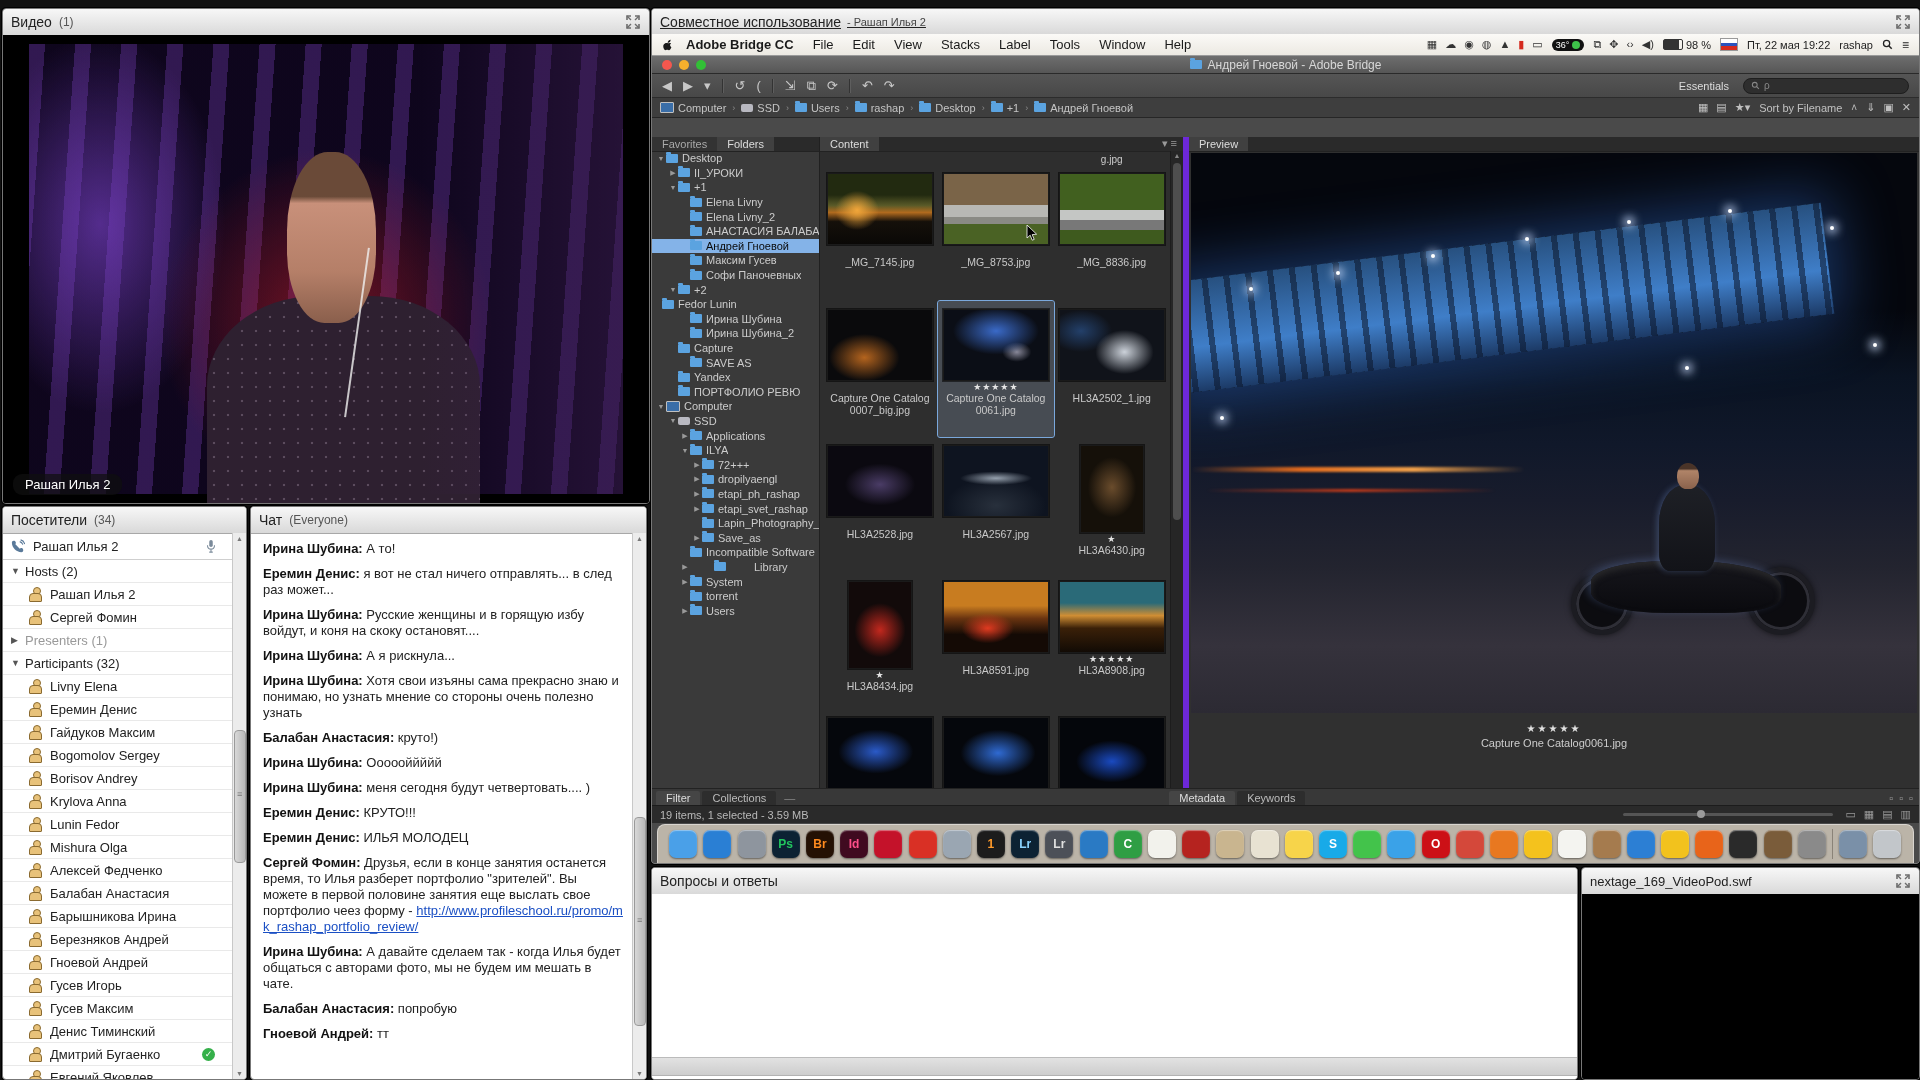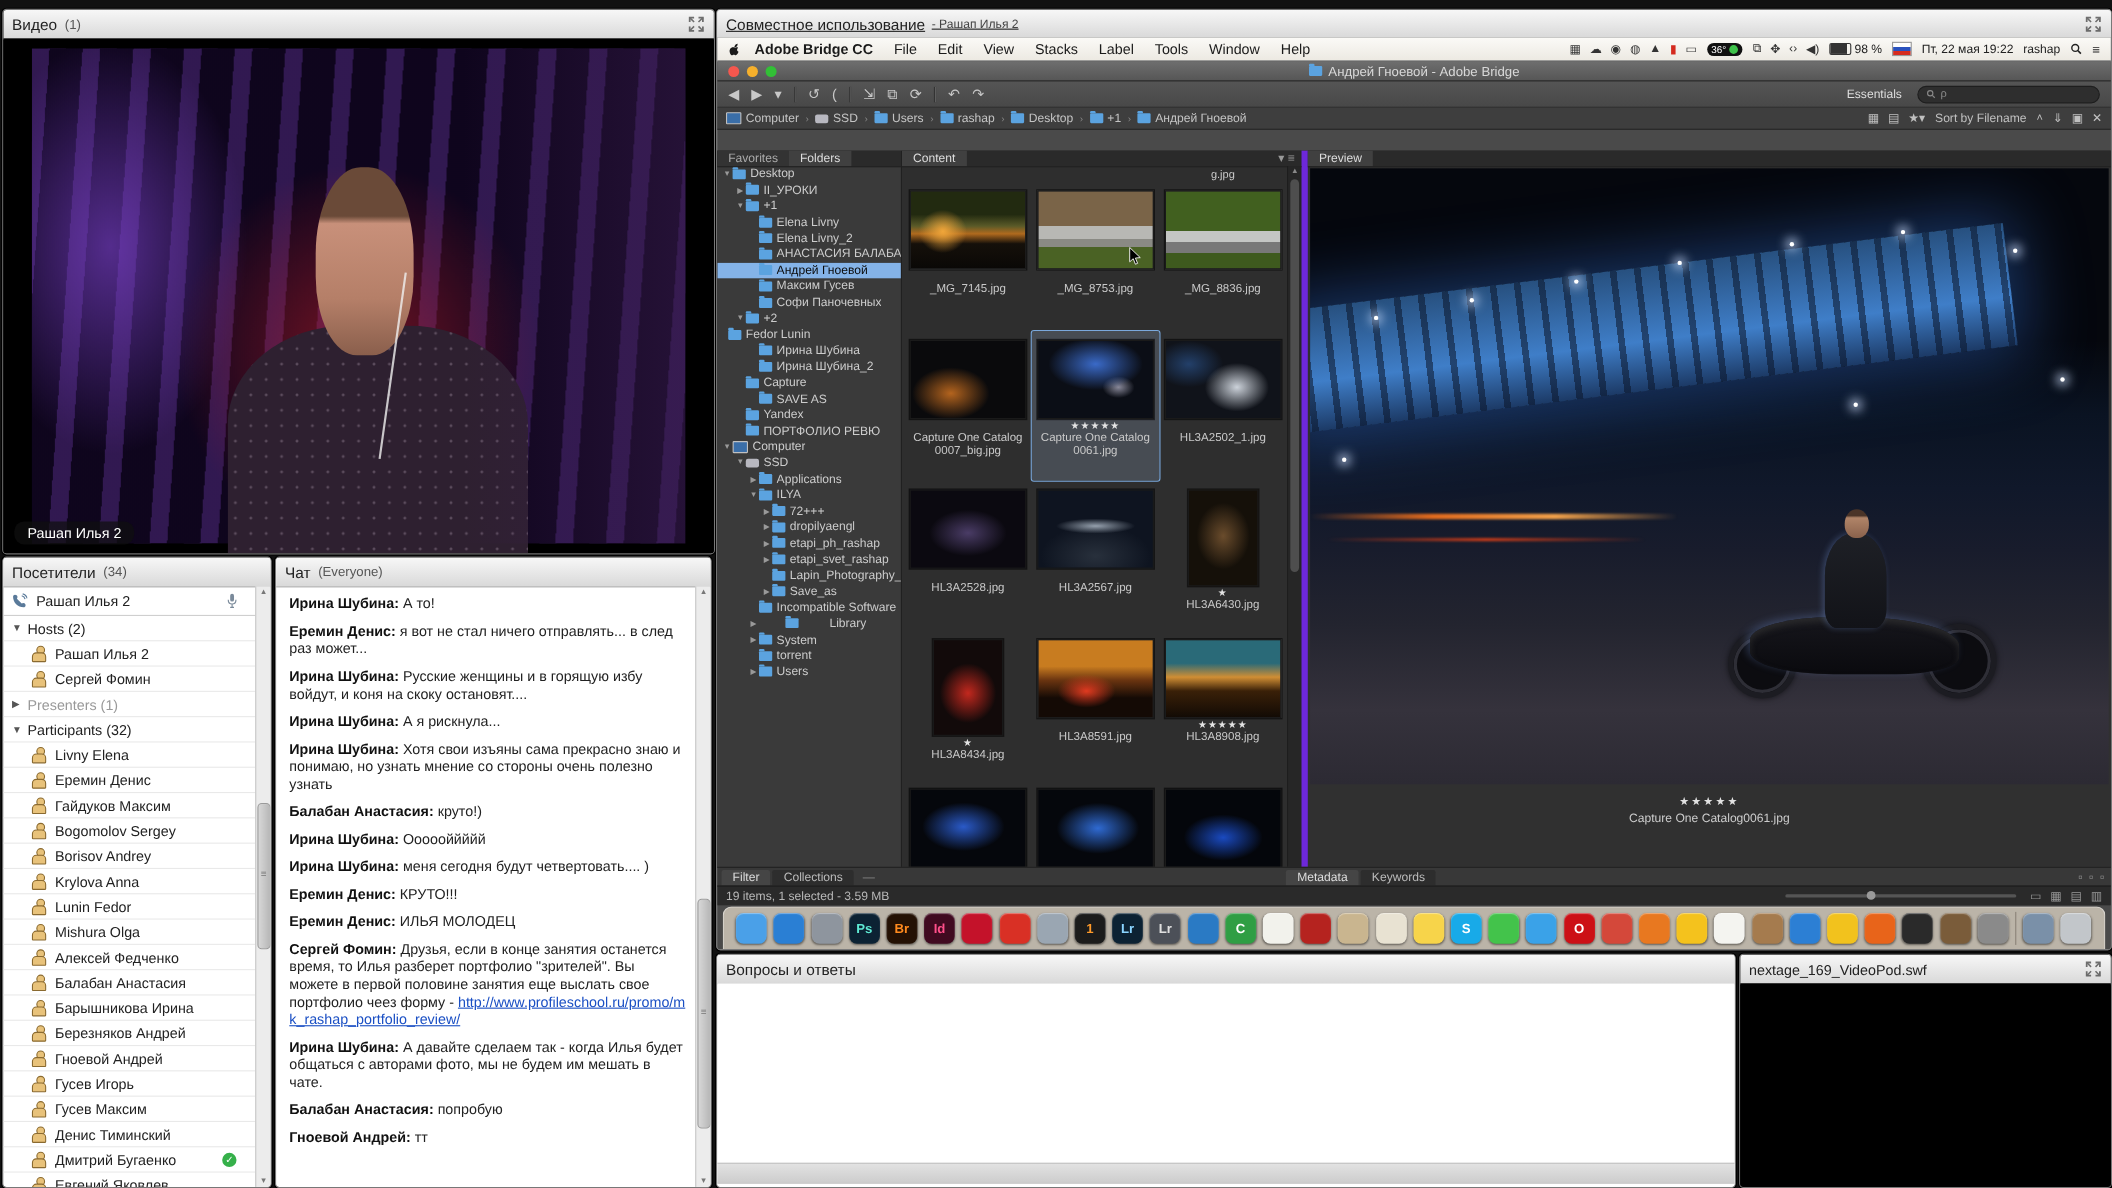--- a/index.html
+++ b/index.html
@@ -819,21 +819,21 @@
               <span>▤</span>
               <span>▥</span>
             </span>
         </span>
       </div>
 
       <div id="dock">
           <span class="dock-ic" style="background: rgb(74, 160, 232);"></span>
           <span class="dock-ic" style="background: rgb(42, 127, 212);"></span>
           <span class="dock-ic" style="background: rgb(142, 149, 158);"></span>
-          <span class="dock-ic" style="background: rgb(12, 34, 51); color: #5eead4;">Ps</span>
+          <span class="dock-ic" style="background: rgb(12, 34, 51); color: #22c55e;">Ps</span>
           <span class="dock-ic" style="background: rgb(36, 17, 4); color: rgb(255, 138, 30);">Br</span>
           <span class="dock-ic" style="background: rgb(64, 10, 32); color: rgb(255, 79, 138);">Id</span>
           <span class="dock-ic" style="background: rgb(196, 18, 42);"></span>
           <span class="dock-ic" style="background: rgb(217, 48, 37);"></span>
           <span class="dock-ic" style="background: rgb(154, 166, 178);"></span>
           <span class="dock-ic" style="background: rgb(28, 28, 28); color: rgb(255, 154, 42);">1</span>
           <span class="dock-ic" style="background: rgb(12, 34, 51); color: rgb(138, 212, 255);">Lr</span>
           <span class="dock-ic" style="background: rgb(76, 80, 88); color: rgb(224, 224, 224);">Lr</span>
           <span class="dock-ic" style="background: rgb(42, 122, 196);"></span>
           <span class="dock-ic" style="background: rgb(47, 158, 68); color: rgb(255, 255, 255);">C</span>

